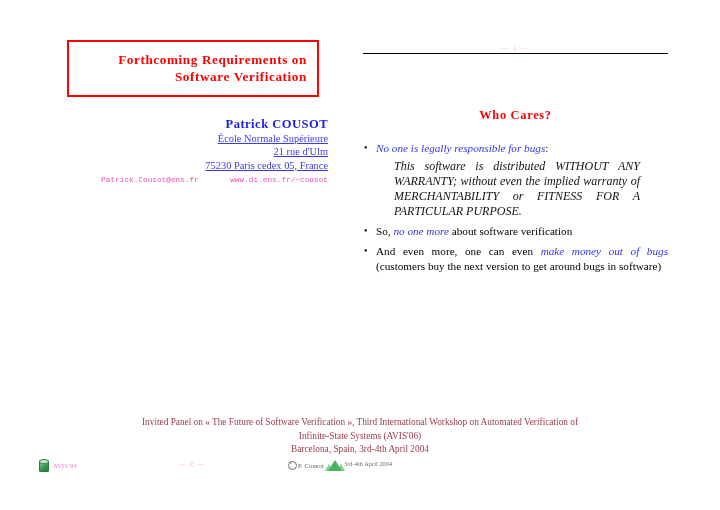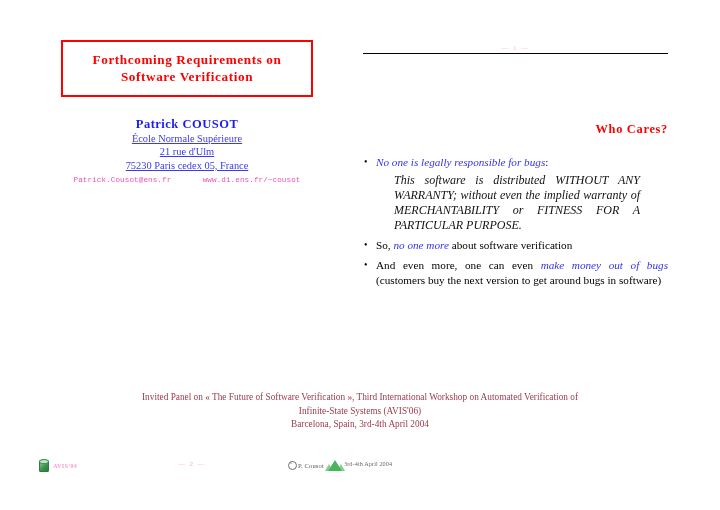--- a/index.html
+++ b/index.html
@@ -18,24 +18,24 @@
   #page {
     position: relative;
     width: 720px;
     height: 510px;
     background: #ffffff;
   }
 
   
   .left-col {
     position: absolute;
-    left: 52px;
+    left: 58px;
     top: 40px;
     width: 270px;
-    text-align: center;
+    text-align: right;
   }
 
   .title-box {
     border: 2.5px solid #fe0000;
     padding: 9px 10px 10px 10px;
     box-sizing: border-box;
     width: 252px;
     margin: 0 auto;
   }
   .title-line {
@@ -91,22 +91,22 @@
     height: 9px;
     line-height: 9px;
   }
   .rule {
     border-top: 1.6px solid #000000;
     width: 100%;
     margin: 0;
   }
 
   .section-title {
-    margin-top: 68px;
-    text-align: right;
+    margin-top: 54px;
+    text-align: center;
     color: #fe0000;
     font-weight: bold;
     font-size: 12.4px;
     letter-spacing: 0.7px;
   }
 
   ul.bullets {
     list-style: none;
     margin: 18px 0 0 0;
     padding: 0;
@@ -137,21 +137,21 @@
     line-height: 15.2px;
     color: #111111;
     text-align: justify;
     width: 246px;
   }
 
   
   .venue {
     position: absolute;
     left: 48px;
-    top: 391px;
+    top: 416px;
     width: 624px;
     text-align: center;
     color: #9d3a4a;
     font-size: 9.3px;
     line-height: 13.6px;
   }
 
   
   .statusbar {
     position: absolute;

